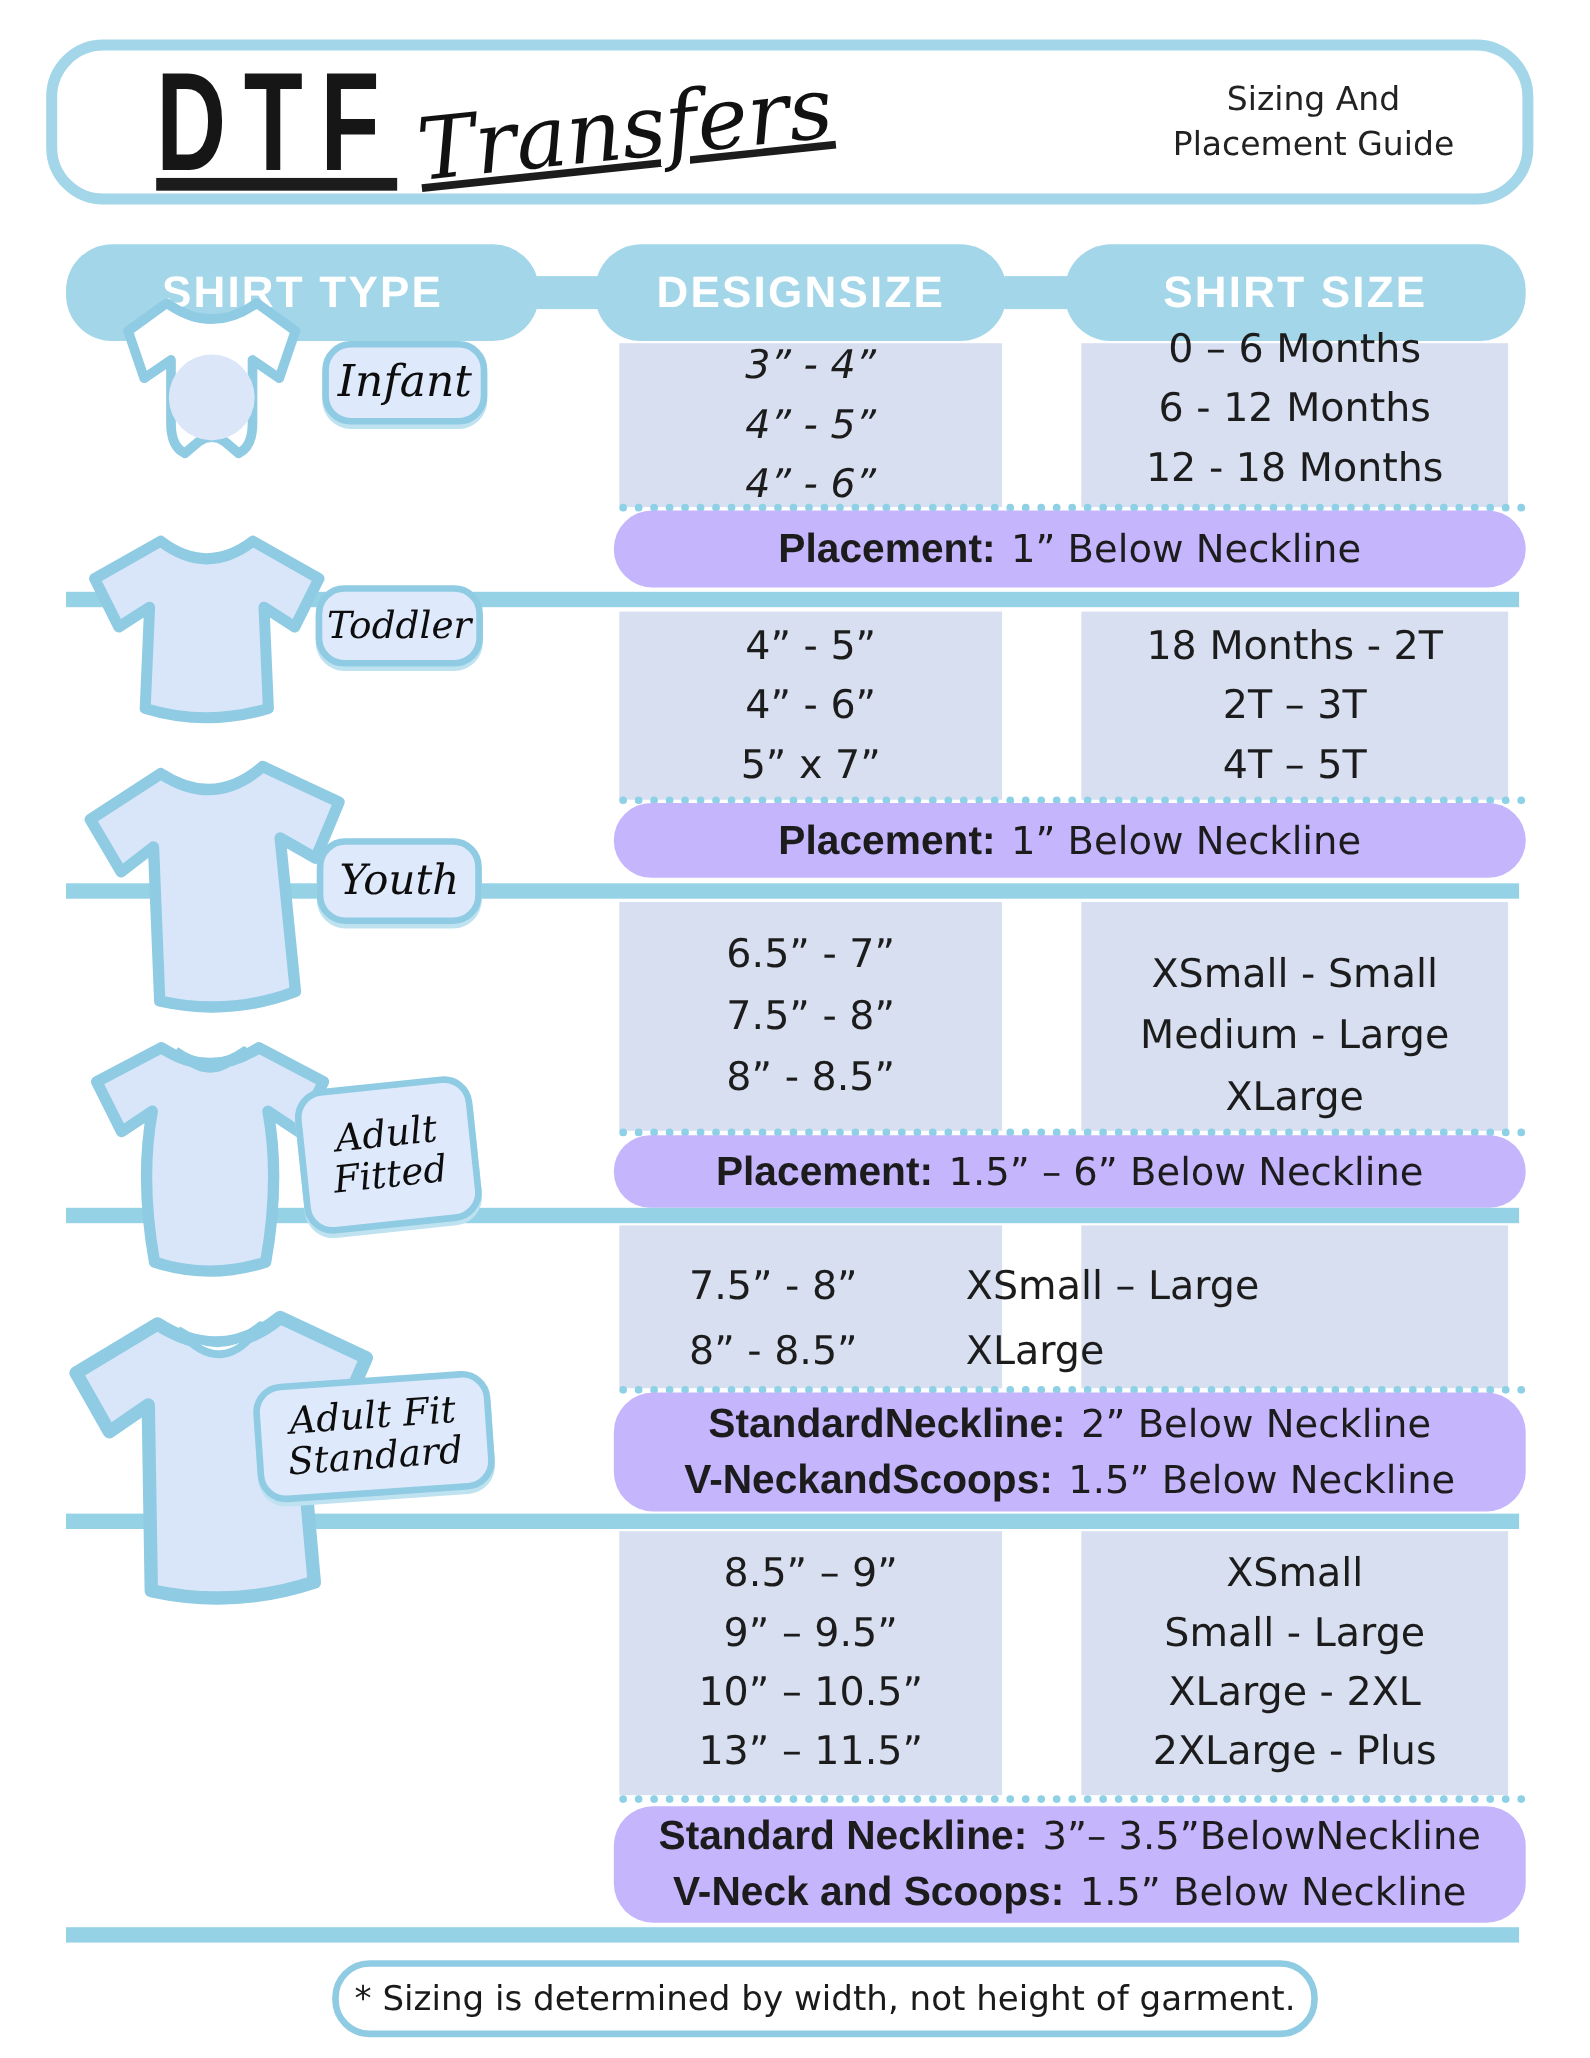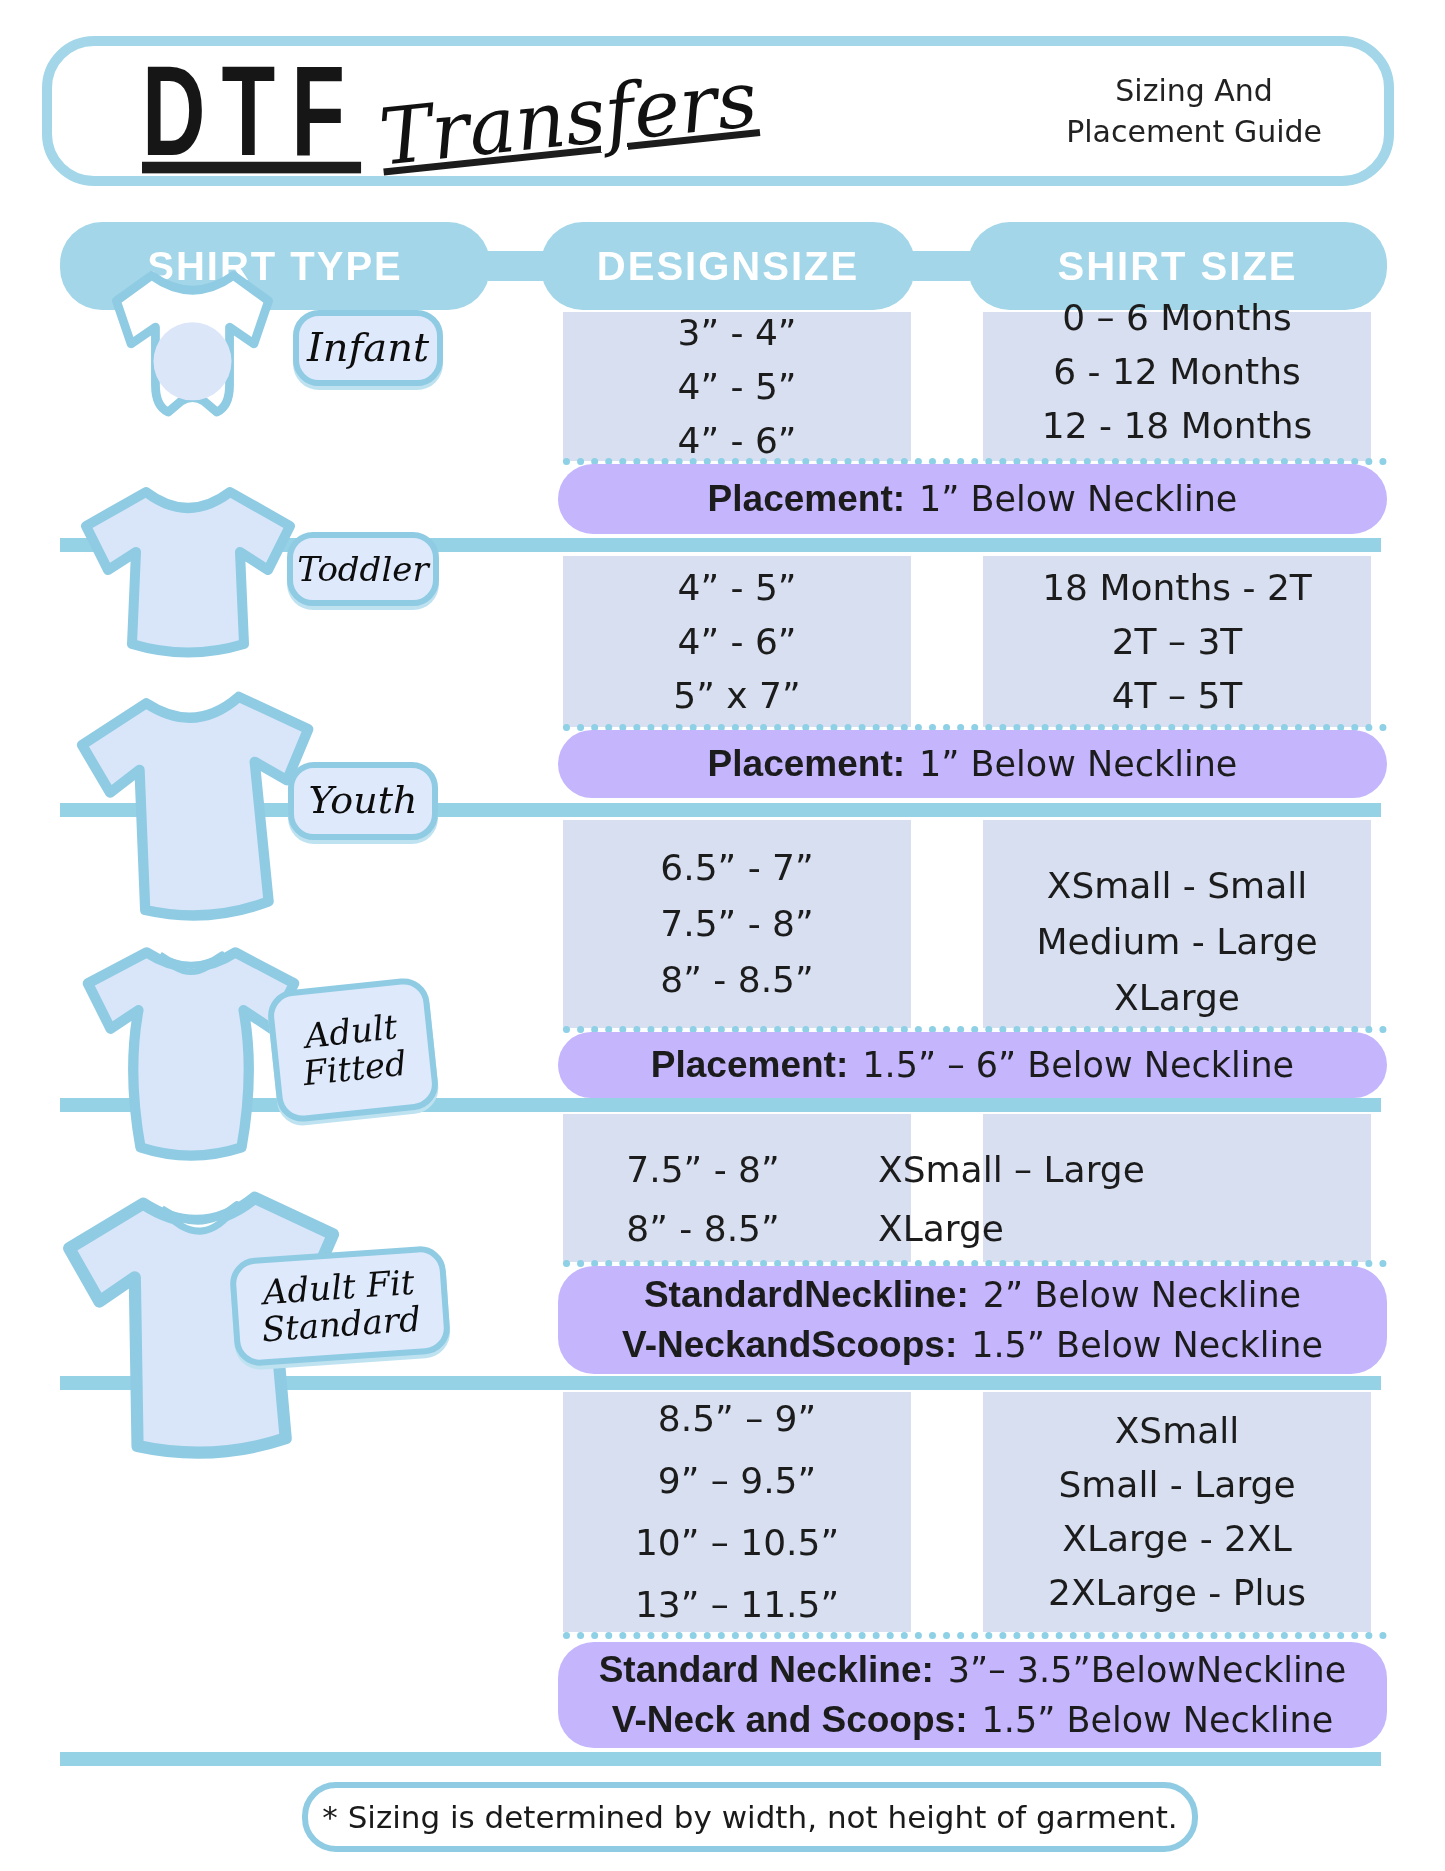--- a/index.html
+++ b/index.html
@@ -93,21 +93,21 @@
   </header>
 
   <div class="colh" style="left:60px;width:430px;">SHIRT TYPE</div>
   <div class="conn" style="left:488px;width:56px;"></div>
   <div class="colh" style="left:541px;width:374px;">DESIGNSIZE</div>
   <div class="conn" style="left:913px;width:57px;"></div>
   <div class="colh" style="left:968px;width:419px;">SHIRT SIZE</div>
 
   <div class="band band-design" style="top:312px;height:149px;"></div>
   <div class="band band-shirt" style="top:312px;height:149px;"></div>
-  <div class="rows rows-design" style="top:312px;height:149px;">
+  <div class="rows rows-design" style="top:312px;height:149px;font-style:italic;">
     <div class="row">3” - 4”</div>
     <div class="row">4” - 5”</div>
     <div class="row">4” - 6”</div>
   </div>
   <div class="rows rows-shirt" style="top:297px;height:149px;align-items:center;">
     <div class="row">0 – 6 Months</div>
     <div class="row">6 - 12 Months</div>
     <div class="row">12 - 18 Months</div>
   </div>
   <div class="dotted" style="top:458px;"></div>
@@ -210,21 +210,21 @@
     <path d="M82 14 Q125 42 168 14 L225 44 L203 88 L176 70 Q187 130 174 203 Q125 219 76 203 Q63 130 74 70 L47 88 L25 44 Z" fill="#d9e6f9" stroke="#8fcbe3" stroke-width="10" stroke-linejoin="round"></path>
     <path d="M95 16 Q125 38 155 16 Q125 50 95 16" fill="#ffffff" stroke="#8fcbe3" stroke-width="6" stroke-linejoin="round"></path>
   </svg>
   <div class="label-box" style="left:272px;top:984px;width:150px;height:120px;font-size:34px;transform:rotate(-6deg);">
     <div class="label-line">Adult</div>
     <div class="label-line">Fitted</div>
   </div>
 
   <div class="band band-design" style="top:1392px;height:240px;"></div>
   <div class="band band-shirt" style="top:1392px;height:240px;"></div>
-  <div class="rows rows-design" style="top:1392px;height:240px;justify-content:space-between;">
+  <div class="rows rows-design" style="top:1392px;height:240px;">
     <div class="row">8.5” – 9”</div>
     <div class="row">9” – 9.5”</div>
     <div class="row">10” – 10.5”</div>
     <div class="row">13” – 11.5”</div>
   </div>
   <div class="rows rows-shirt" style="top:1392px;height:240px;">
     <div class="row">XSmall</div>
     <div class="row">Small - Large</div>
     <div class="row">XLarge - 2XL</div>
     <div class="row">2XLarge - Plus</div>

